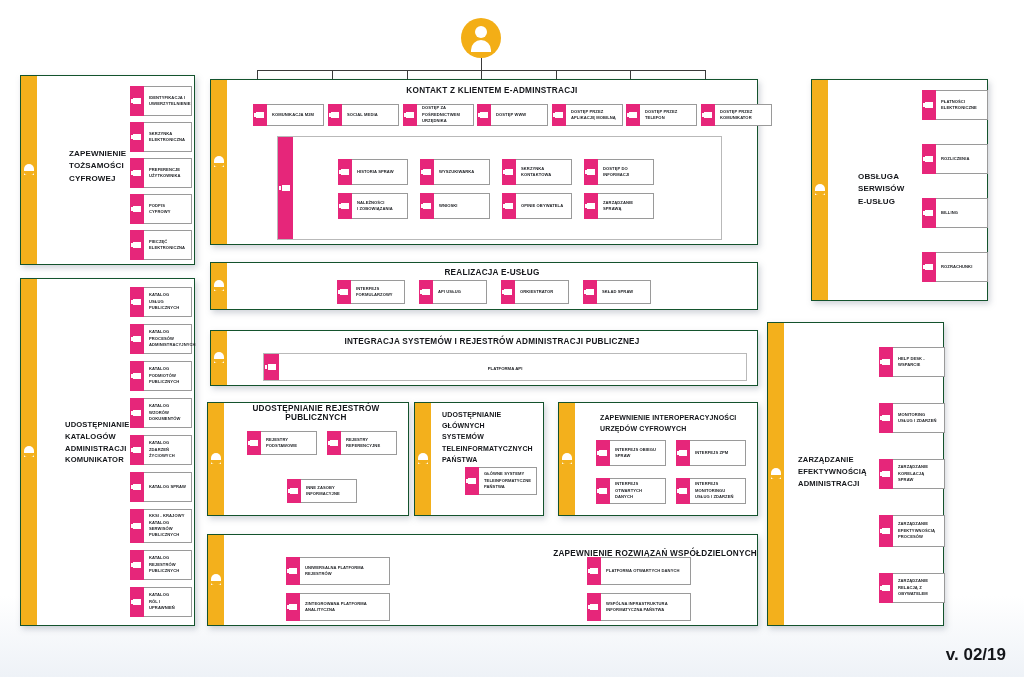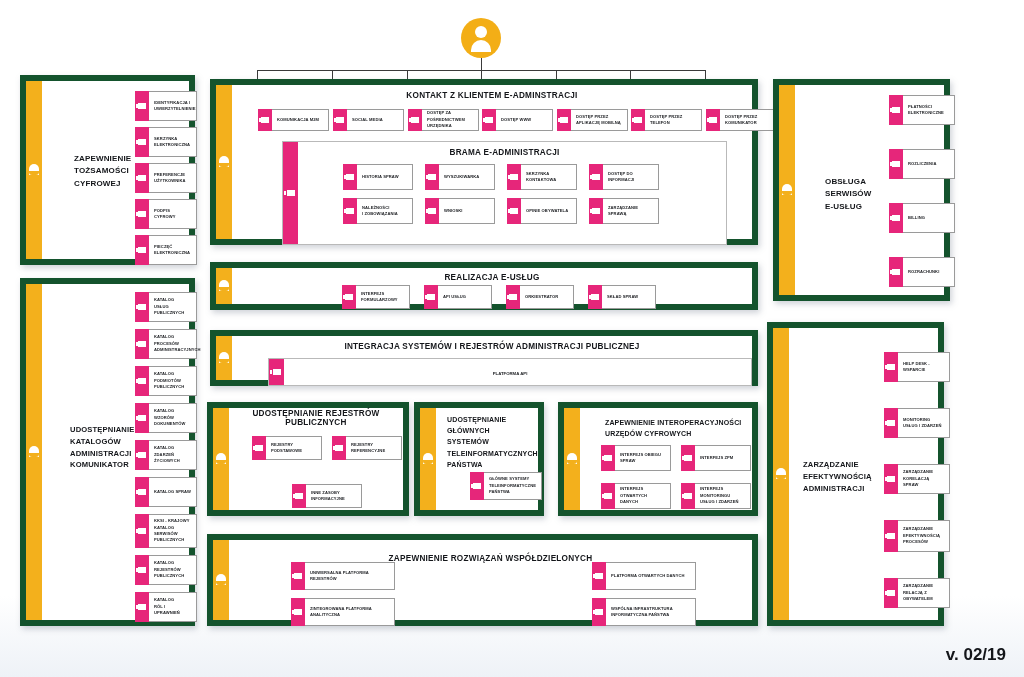--- a/index.html
+++ b/index.html
@@ -4,21 +4,21 @@
 <style>
   html,body{margin:0;padding:0;background:#ffffff;}
   body{
     width:1024px;height:677px;position:relative;overflow:hidden;
     font-family:"Liberation Sans",sans-serif;
     background:linear-gradient(to bottom,#ffffff 0%,#ffffff 88%,#eef2f7 100%);
   }
   .canvas{position:absolute;left:0;top:0;width:1024px;height:677px;}
 
   
-  .panel{position:absolute;background:#ffffff;border:6px solid #14532d;
+  .panel{position:absolute;background:#ffffff;border:1px solid #14532d;
          box-shadow:2px 3px 6px rgba(120,130,145,.35);box-sizing:border-box;}
   .spine{position:absolute;left:0;top:0;bottom:0;width:16px;background:#f3b01c;}
   .spine .bookmark{position:absolute;left:3px;top:50%;margin-top:-6px;width:10px;height:11px;
         background:#ffffff;border-radius:5px 5px 0 0;}
   .spine .bookmark::after{content:"";position:absolute;left:0;bottom:0;width:10px;height:4px;background:#f3b01c;
         border-radius:0 0 3px 3px;}
   .panel-inner{position:absolute;left:16px;right:0;top:0;bottom:0;}
 
   .panel-title{position:absolute;font-weight:bold;color:#14161a;letter-spacing:.02em;}
   .group-title{position:absolute;width:100%;text-align:center;font-weight:bold;
@@ -270,21 +270,20 @@
             <div class="glyph"></div>
           </div>
         <div class="lbl" style="white-space:pre-line;">DOSTĘP PRZEZ
 KOMUNIKATOR</div>
       </div>
 
       <div class="subpanel" style="left:50px;top:56px;width:445px;height:104px;">
         <div class="pinkspine">
             <div class="glyph"></div>
           </div>
-        <div class="group-title" style="top:6px;">BRAMA E-ADMINISTRACJI</div>
 
         <div class="item" style="left:60px;top:22px;width:70px;height:26px;">
           <div class="tab">
               <div class="glyph"></div>
             </div>
           <div class="lbl" style="white-space:pre-line;">HISTORIA SPRAW</div>
         </div>
         <div class="item" style="left:142px;top:22px;width:70px;height:26px;">
           <div class="tab">
               <div class="glyph"></div>
@@ -470,21 +469,21 @@
 USŁUG I ZDARZEŃ</div>
       </div>
     </div>
   </div>
 
   <div class="panel" style="left:207px;top:534px;width:551px;height:92px;">
     <div class="spine">
       <div class="bookmark"></div>
     </div>
     <div class="panel-inner">
-      <div class="group-title" style="top:14px;">ZAPEWNIENIE ROZWIĄZAŃ WSPÓŁDZIELONYCH</div>
+      <div class="group-title" style="top:14px;text-align:right;">ZAPEWNIENIE ROZWIĄZAŃ WSPÓŁDZIELONYCH</div>
       <div class="item" style="left:62px;top:22px;width:104px;height:28px;">
         <div class="tab">
             <div class="glyph"></div>
           </div>
         <div class="lbl" style="white-space:pre-line;">UNIWERSALNA PLATFORMA REJESTRÓW</div>
       </div>
       <div class="item" style="left:62px;top:58px;width:104px;height:28px;">
         <div class="tab">
             <div class="glyph"></div>
           </div>
@@ -499,21 +498,21 @@
       <div class="item" style="left:363px;top:58px;width:104px;height:28px;">
         <div class="tab">
             <div class="glyph"></div>
           </div>
         <div class="lbl" style="white-space:pre-line;">WSPÓLNA INFRASTRUKTURA
 INFORMATYCZNA PAŃSTWA</div>
       </div>
     </div>
   </div>
 
-  <div class="panel" style="left:773px;top:79px;width:177px;height:222px;">
+  <div class="panel" style="left:811px;top:79px;width:177px;height:222px;">
     <div class="spine">
       <div class="bookmark"></div>
     </div>
     <div class="panel-inner">
       <div class="panel-title" style="left:30px;top:91px;font-size:8px;line-height:1.55;">
         <div>OBSŁUGA</div>
         <div>SERWISÓW</div>
         <div>E-USŁUG</div>
       </div>
       <div class="item" style="left:94px;top:10px;width:66px;height:30px;">

